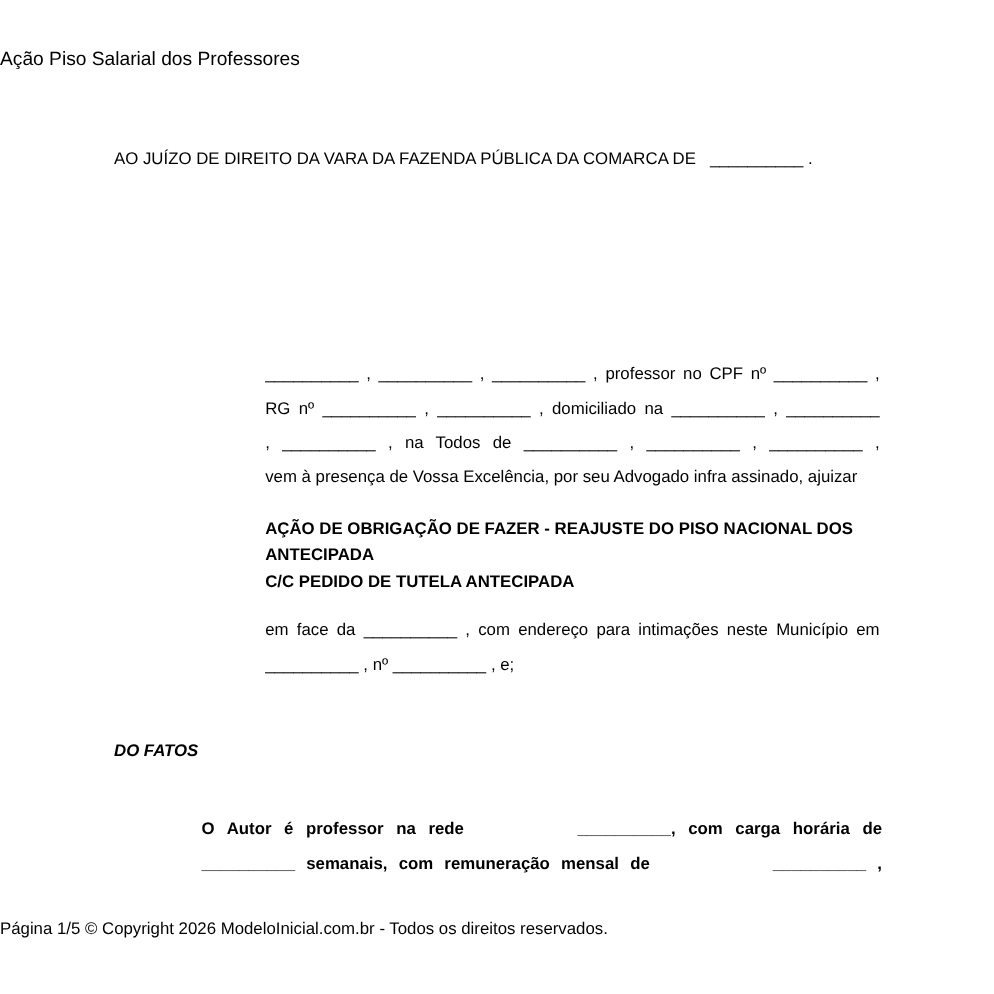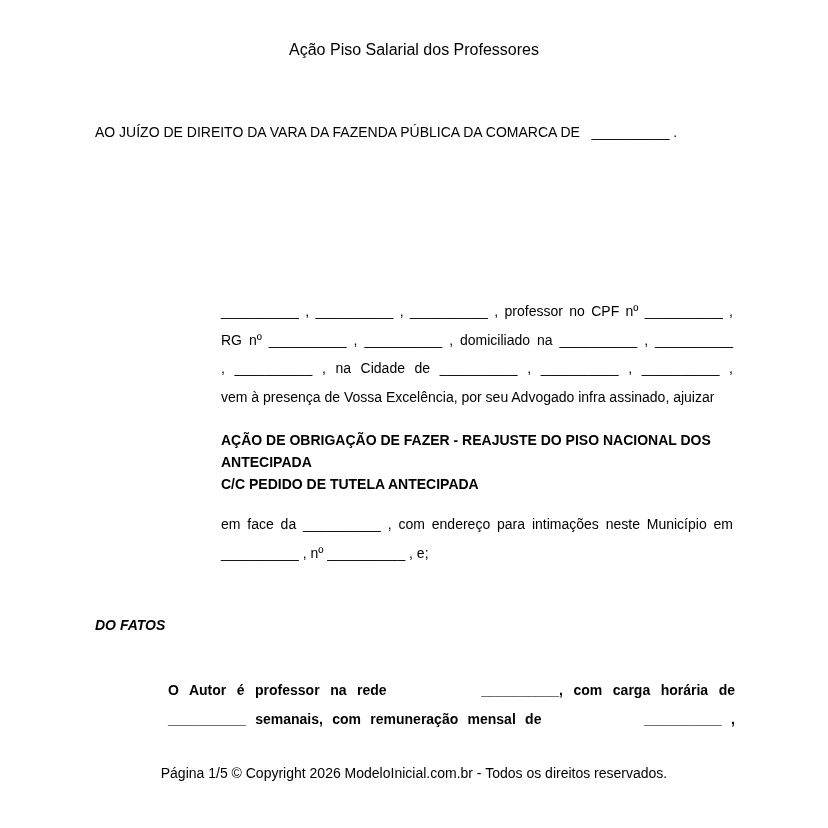--- a/index.html
+++ b/index.html
@@ -9,21 +9,21 @@
     position: relative;
     font-family: "Liberation Sans", sans-serif;
     color: #000000;
     overflow: hidden;
   }
   .abs { position: absolute; }
   .fs14 { font-size: 14px; }
 
   #doc-title {
     top: 41px; left: 0; width: 828px;
-    text-align: center; font-size: 16px;
+    text-align: left; font-size: 16px;
   }
   #addressing {
     top: 124px; left: 95px; width: 640px;
     font-size: 14px; white-space: nowrap;
   }
   #qualification {
     top: 297px; left: 221px; width: 512px;
     line-height: 28.6px;
   }
   #case-heading {
@@ -37,37 +37,37 @@
   #section-facts {
     top: 617px; left: 95px; font-weight: 700; font-style: italic;
   }
   #facts {
     top: 676px; left: 168px; width: 567px;
     line-height: 28.8px;
     font-weight: bold;
   }
   #page-footer {
     top: 765px; left: 0; width: 828px;
-    text-align: center;
+    text-align: left;
   }
 
   .just { text-align: justify; text-align-last: justify; }
   .left { text-align: left; }
 </style>
 </head>
 <body>
 
 <div class="abs" id="doc-title">Ação Piso Salarial dos Professores</div>
 
 <div class="abs" id="addressing">AO JUÍZO DE DIREITO DA VARA DA FAZENDA PÚBLICA DA COMARCA DE &nbsp;&nbsp;__________ .</div>
 
 <div class="abs fs14" id="qualification">
   <div class="just">__________ , __________ , __________ , professor no CPF nº __________ ,</div>
   <div class="just">RG nº __________ , __________ , domiciliado na __________ , __________</div>
-  <div class="just">, __________ , na Cidade de __________ , __________ , __________ ,</div>
+  <div class="just">, __________ , na Todos de __________ , __________ , __________ ,</div>
   <div class="left">vem à presença de Vossa Excelência, por seu Advogado infra assinado, ajuizar</div>
 </div>
 
 <div class="abs fs14" id="case-heading">
   <div>AÇÃO DE OBRIGAÇÃO DE FAZER - REAJUSTE DO PISO NACIONAL DOS</div>
   <div>ANTECIPADA</div>
   <div>C/C PEDIDO DE TUTELA ANTECIPADA</div>
 </div>
 
 <div class="abs fs14" id="defendant">

